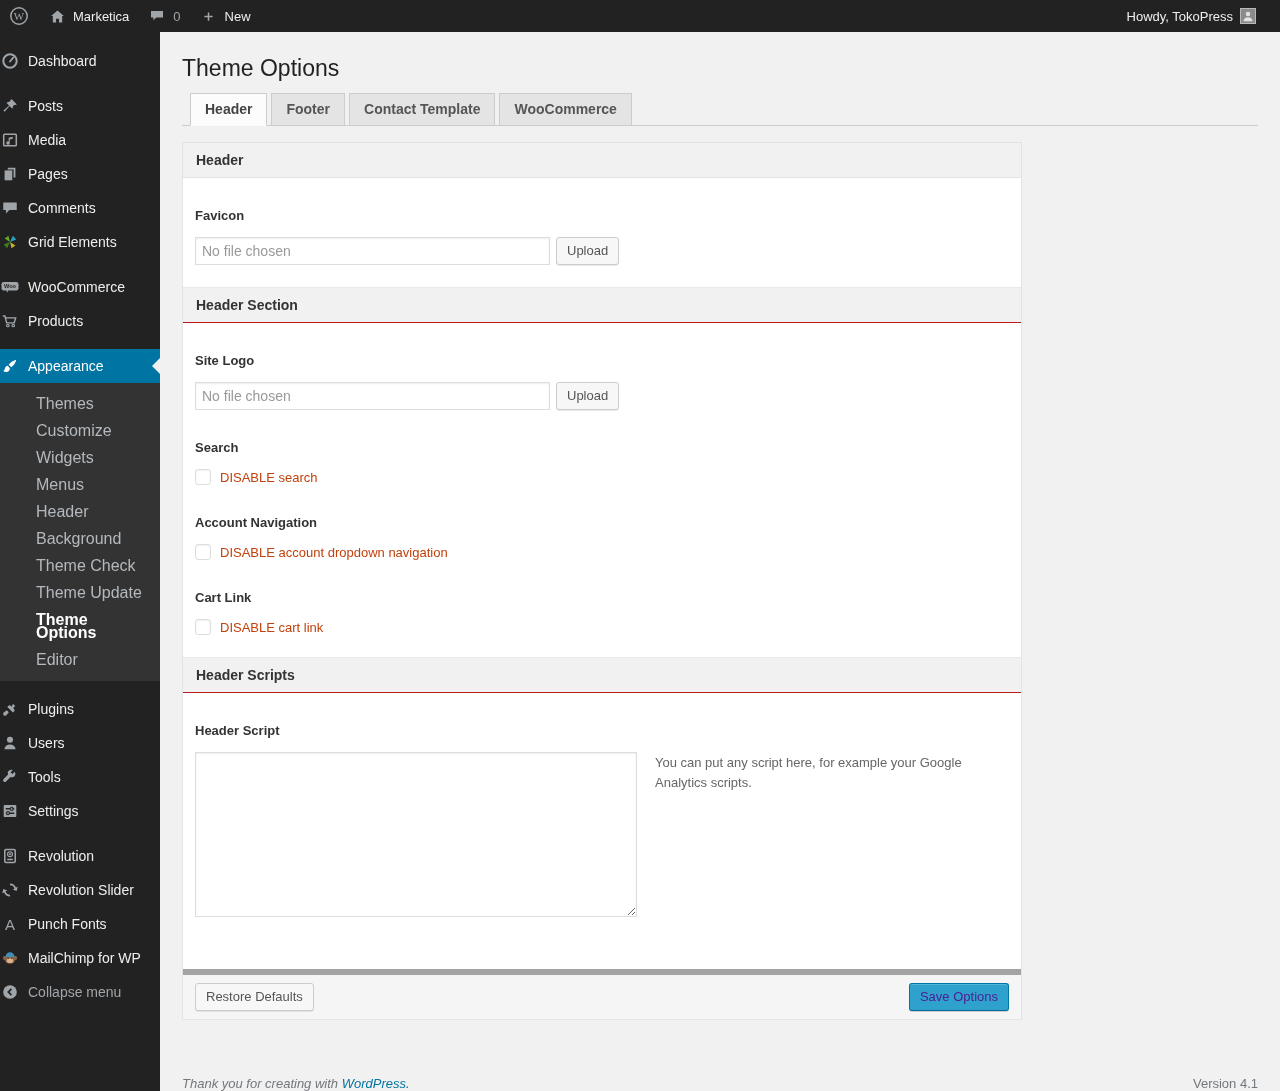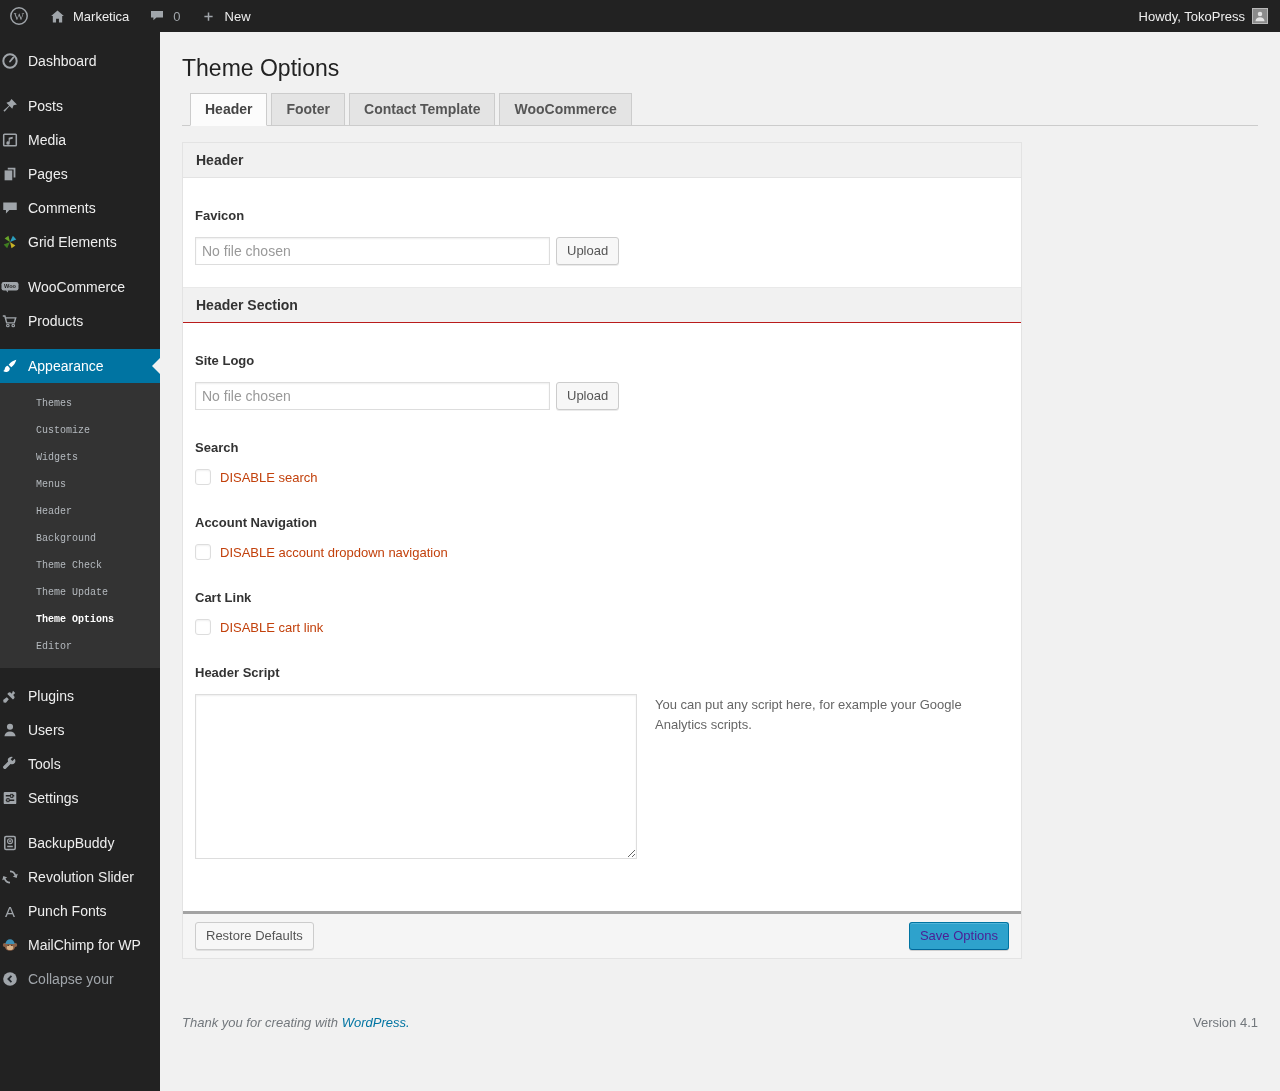--- a/index.html
+++ b/index.html
@@ -13,21 +13,21 @@
   #adminbar {
     height:32px; background:#222; color:#eee;
     display:flex; align-items:center; font-size:13px;
   }
   .ab-item {
     display:flex; align-items:center; gap:6px;
     padding:0 9px; height:32px; color:#eee; cursor:pointer;
   }
   .ab-icon { width:20px; height:20px; color:#a0a5aa; display:flex; align-items:center; justify-content:center; }
   .ab-count { color:#a0a5aa; }
-  .ab-right { margin-left:auto; display:flex; align-items:center; gap:7px; padding-right:12px; }
+  .ab-right { margin-left:auto; display:flex; align-items:center; gap:7px; padding-right:24px; }
   .avatar { width:16px; height:16px; background:#8b8b8b; border:1px solid #b9b9b9; display:block; }
   
   #layout { display:flex; height:1059px; }
   
   #sidebar {
     width:160px; flex-shrink:0; background:#222;
     padding-top:12px; font-size:14px; color:#eee;
   }
   .menu-item {
     height:34px; display:flex; align-items:center; gap:8px;
@@ -36,21 +36,21 @@
   .menu-icon { width:20px; height:20px; flex-shrink:0; color:#a0a5aa; display:flex; align-items:center; justify-content:center; }
   .menu-gap { height:11px; }
   .menu-item.active { background:#0074a2; color:#fff; }
   .menu-item.active .menu-icon { color:#fff; }
   .menu-item.active::after {
     content:""; position:absolute; right:0; top:50%; margin-top:-8px;
     border:8px solid transparent; border-right-color:#f1f1f1;
   }
   .submenu { background:#333; padding:7px 0 8px; }
   .submenu-item {
-    padding:7px 12px 7px 36px; font-size:10px; color:#b4b9be; cursor:pointer; line-height:13px;font-family:Liberation Mono, monospace;
+    padding:7px 12px 7px 36px; font-size:16px; color:#b4b9be; cursor:pointer; line-height:13px;
   }
   .submenu-item.current { color:#fff; font-weight:bold; }
   .collapse-item { color:#a0a5aa; }
   .punch-a { font-size:15px; color:#a0a5aa; }
   
   #content { flex:1; padding:23px 22px 0; background:#f1f1f1; }
   h1.page-title { font-size:23px; font-weight:400; color:#222; margin:0 0 12px; line-height:26px; }
   .tabs { border-bottom:1px solid #ccc; padding-left:8px; display:flex; align-items:flex-end; height:33px; }
   .nav-tab {
     padding:7px 14px; font-size:14px; font-weight:600; color:#555;
@@ -96,21 +96,21 @@
   }
   .check-label { font-size:13px; color:#c2410c; }
   .script-row { display:flex; margin-top:14px; }
   .script-textarea {
     width:442px; height:165px; border:1px solid #ddd; background:#fff;
     resize:both; box-shadow:inset 0 1px 2px rgba(0,0,0,.07);
     font-family:"DejaVu Sans Mono","Liberation Mono",monospace; font-size:13px; padding:4px;
   }
   .help-text { margin-left:18px; padding-top:1px; width:320px; font-size:13px; color:#666; line-height:1.55; }
   .panel-ft {
-    background:#f5f5f5; border-top:3px solid #a3a3a3;
+    background:#f5f5f5; border-top:6px solid #a3a3a3;
     padding:8px 12px; display:flex; justify-content:space-between; align-items:center;
   }
   
   .page-footer { display:flex; justify-content:space-between; margin-top:56px; font-size:13px; color:#72777c; }
   .thanks { font-style:italic; }
   .thanks a { color:#0074a2; text-decoration:none; cursor:pointer; }
   .version { color:#72777c; }
   svg { display:block; }
 </style>
 </head>
@@ -313,21 +313,21 @@
 
     <div class="menu-item">
       <span class="menu-icon">
         <svg width="18" height="18" viewBox="0 0 20 20">
             <rect x="4.2" y="2.8" width="11.6" height="14.4" rx="1.4" fill="none" stroke="currentColor" stroke-width="1.7"></rect>
             <circle cx="10" cy="8" r="2.7" fill="none" stroke="currentColor" stroke-width="1.3"></circle>
             <path d="M10 6.7v2.6M8.7 8h2.6" stroke="currentColor" stroke-width="1.1"></path>
             <rect x="6.9" y="13" width="6.2" height="1.7" fill="currentColor"></rect>
           </svg>
       </span>
-      <span>BackupBuddy</span>
+      <span>Revolution</span>
     </div>
     <div class="menu-item">
       <span class="menu-icon">
         <svg width="18" height="18" viewBox="0 0 20 20">
             <path d="M10 2.8a7.2 7.2 0 0 1 6.6 4.4l2-.8-1.2 4.6-4.4-1.6 2-.8A5.2 5.2 0 0 0 10 4.8z" fill="currentColor"></path>
             <path d="M10 17.2a7.2 7.2 0 0 1-6.6-4.4l-2 .8 1.2-4.6 4.4 1.6-2 .8a5.2 5.2 0 0 0 5 3.8z" fill="currentColor"></path>
           </svg>
       </span>
       <span>Revolution Slider</span>
     </div>
@@ -350,21 +350,21 @@
       <span>MailChimp for WP</span>
     </div>
 
     <div class="menu-item collapse-item">
       <span class="menu-icon">
         <svg width="18" height="18" viewBox="0 0 20 20">
             <circle cx="10" cy="10" r="7.6" fill="currentColor"></circle>
             <path d="M11.6 6.6L8.2 10l3.4 3.4" fill="none" stroke="#23282d" stroke-width="2"></path>
           </svg>
       </span>
-      <span>Collapse your</span>
+      <span>Collapse menu</span>
     </div>
   </div>
 
   <div id="content">
     <h1 class="page-title">Theme Options</h1>
 
     <div class="tabs">
       <span class="nav-tab active">Header</span>
       <span class="nav-tab">Footer</span>
       <span class="nav-tab">Contact Template</span>
@@ -400,20 +400,21 @@
           <input type="checkbox" style="">
           <span class="check-label">DISABLE account dropdown navigation</span>
         </div>
 
         <div class="field-label">Cart Link</div>
         <div class="check-row">
           <input type="checkbox" style="">
           <span class="check-label">DISABLE cart link</span>
         </div>
 
+        <div class="section-bar">Header Scripts</div>
 
         <div class="field-label">Header Script</div>
         <div class="script-row">
           <textarea class="script-textarea" style=""></textarea>
           <div class="help-text">You can put any script here, for example your Google Analytics scripts.</div>
         </div>
       </div>
 
       <div class="panel-ft">
         <button class="button">Restore Defaults</button>

